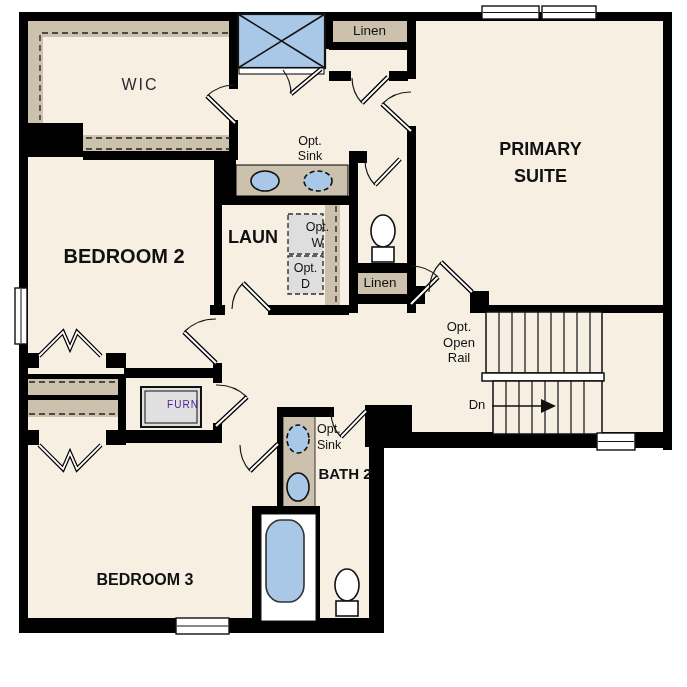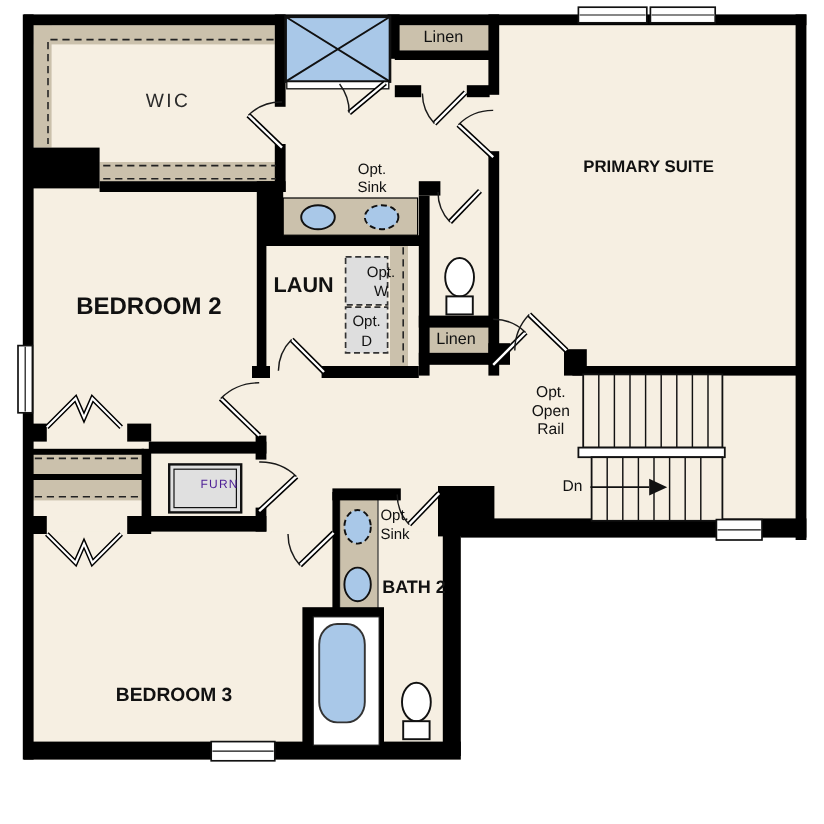--- a/index.html
+++ b/index.html
@@ -5,32 +5,32 @@
   html,body{margin:0;padding:0;background:#ffffff;}
   #stage{position:relative;width:687px;height:687px;background:#ffffff;overflow:hidden;
          font-family:"Liberation Sans","DejaVu Sans",sans-serif;}
   #plan-svg{position:absolute;left:0;top:0;}
   .lbl{position:absolute;text-align:center;color:#111;line-height:1.15;white-space:normal;}
   .b{font-weight:bold;}
   .lbl-wic{left:100px;top:76px;width:80px;font-size:16px;letter-spacing:2px;color:#2a2a2a;}
   .lbl-pbath{left:263px;top:92px;width:94px;font-size:15px;line-height:19px;}
   .lbl-pbath-sink{left:291px;top:134px;width:38px;font-size:12.5px;line-height:15px;}
   .lbl-linen-top{left:331px;top:23px;width:77px;font-size:13.5px;}
-  .lbl-psuite{left:478px;top:125px;width:125px;font-size:14px;line-height:27px;text-align:center;}
+  .lbl-psuite{left:478px;top:136px;width:125px;font-size:18px;line-height:27px;text-align:center;}
   .lbl-b2{left:38px;top:245px;width:172px;font-size:20px;}
   .lbl-laun{left:224px;top:227px;width:58px;font-size:18px;}
   .lbl-optw{left:288px;top:219px;width:35px;font-size:12.5px;line-height:16px;padding-left:12px;}
   .lbl-optd{left:288px;top:260px;width:35px;font-size:12.5px;line-height:16px;}
   .lbl-linen-hall{left:351px;top:275px;width:58px;font-size:13.5px;}
   .lbl-rail{left:434px;top:319px;width:50px;font-size:13px;line-height:15.5px;}
   .lbl-dn{left:464px;top:398px;width:26px;font-size:13px;}
   .lbl-furn{left:141px;top:399px;width:84px;font-size:10px;color:#4c1d95;letter-spacing:1px;}
   .lbl-b3{left:58px;top:523px;width:174px;font-size:16px;margin-top:48px;}
   .lbl-b2sink{left:317px;top:421px;width:36px;font-size:12.5px;line-height:16px;text-align:left;}
-  .lbl-bath2{left:317px;top:481px;width:56px;font-size:15px;line-height:18px;text-align:center;}
+  .lbl-bath2{left:317px;top:465px;width:56px;font-size:15px;line-height:18px;text-align:center;}
   .lbl-title{left:22px;top:640px;width:300px;font-size:25px;text-align:left;letter-spacing:0.5px;color:#141414;}
 </style>
 </head>
 <body>
 
 <div id="stage">
 
 <svg id="plan-svg" width="687" height="687" viewBox="0 0 687 687">
 
   <g>

